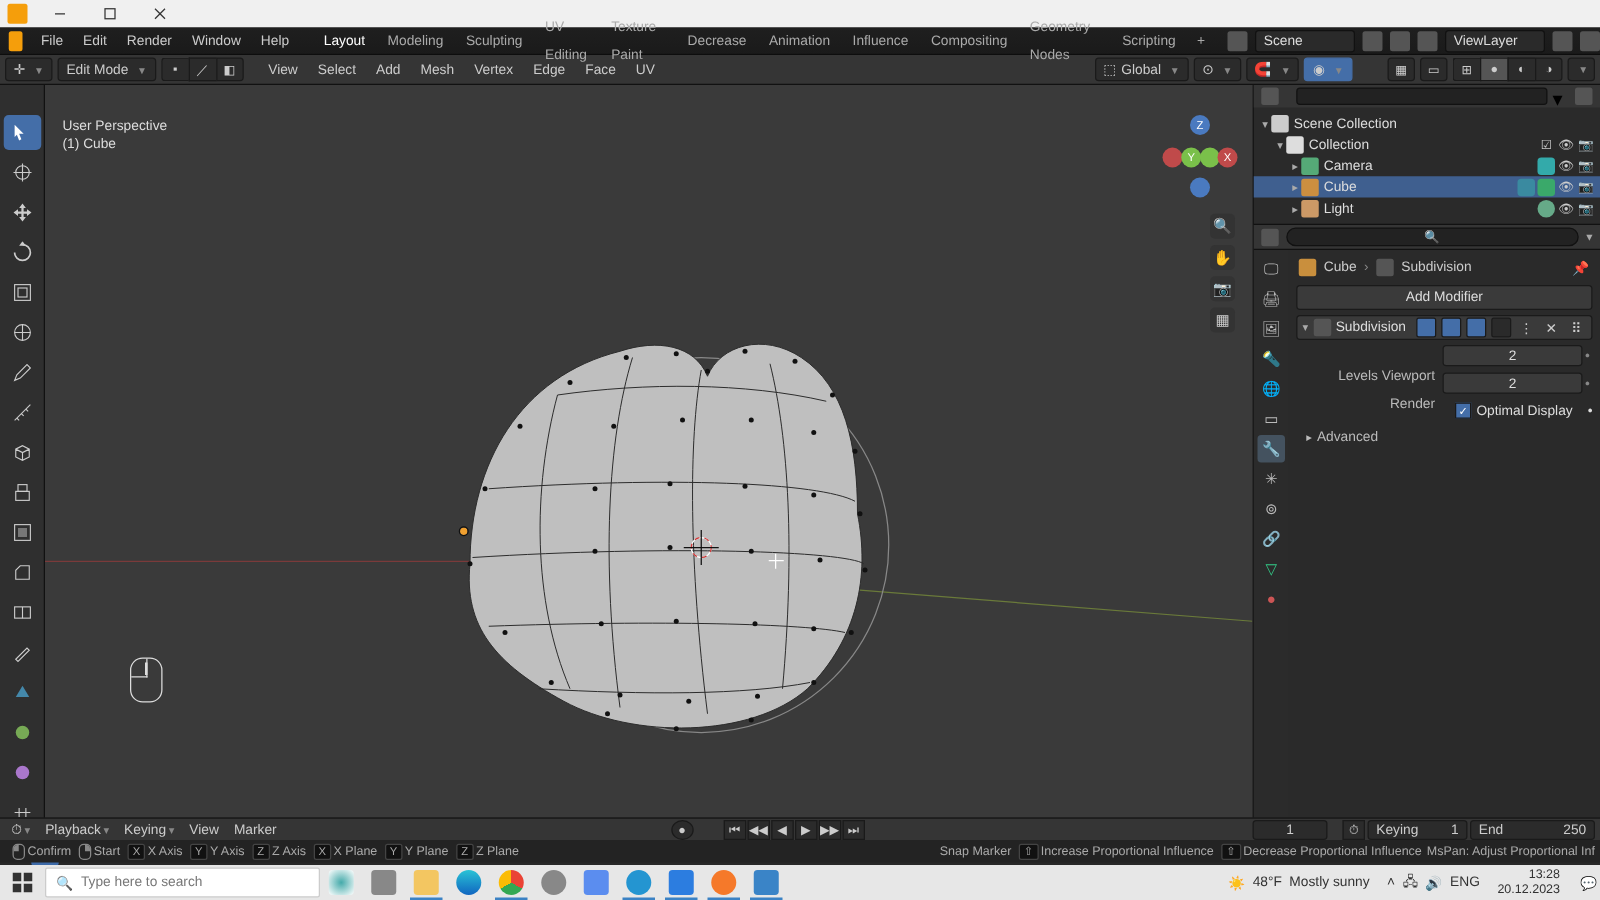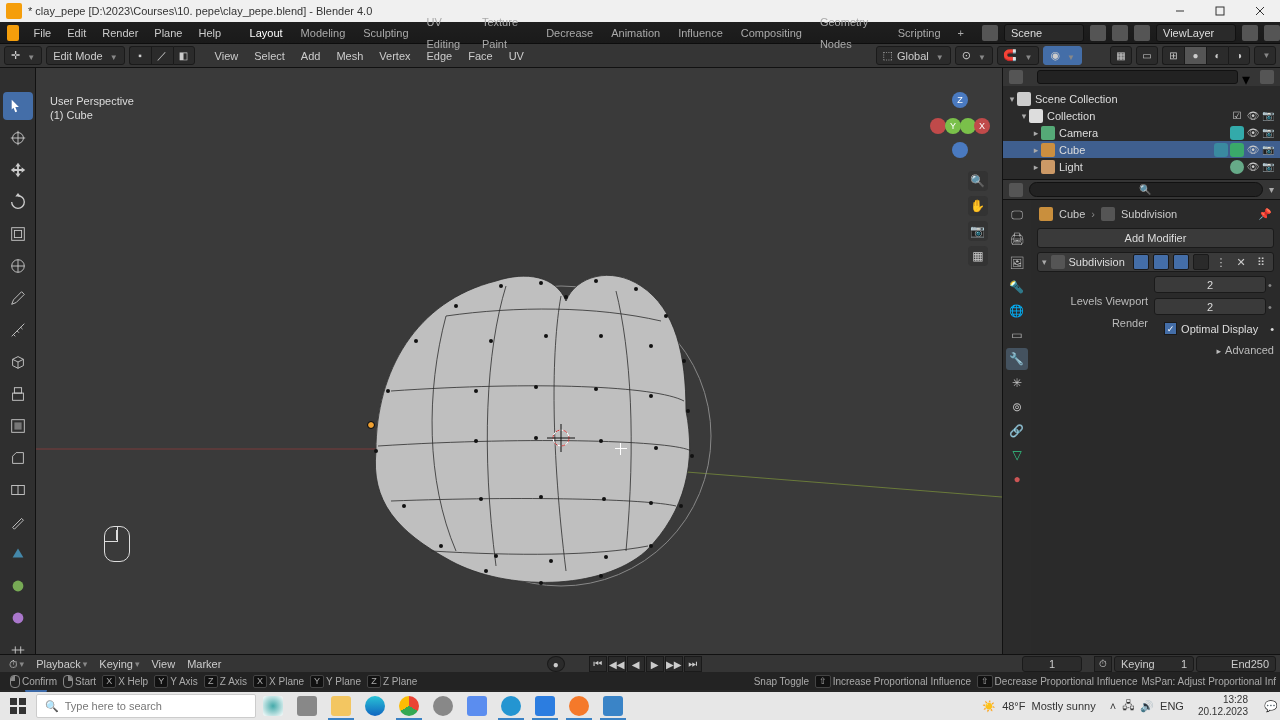--- a/index.html
+++ b/index.html
@@ -113,21 +113,21 @@
 .fieldrow { display:flex; align-items:center; height:19px; margin-top:3px; }
 .fieldrow .flabel { flex:1; text-align:right; padding-right:6px; color:#bbb;margin-top:32px; }
 .fieldrow .fval { width:112px; height:17px; background:#3a3a3a; border:1px solid #1a1a1a; border-radius:3px; display:flex; align-items:center; justify-content:center; }
 .fieldrow .dot { width:8px; text-align:center; color:#888; }
 
 .checkrow { display:flex; align-items:center; height:19px; margin-top:3px; }
 .checkrow .cb { width:13px; height:13px; border:1px solid #1a1a1a; background:#446ea8; margin-right:4px; display:flex; align-items:center; justify-content:center; color:#fff; font-size:9px; }
 .checkrow .clabel { color:#ddd; }
 .checkrow .spacer { flex:1; }
 
-.advanced { margin-top:6px; padding-left:8px; color:#bbb;text-align:right; }
+.advanced { margin-top:6px; padding-left:8px; color:#bbb; }
 .advanced .tri { font-size:9px; margin-right:4px; }
 
 
 .timeline { position:absolute; left:0; right:0; bottom:28px; height:38px; background:#2a2a2a; border-top:1px solid #111; }
 .tl-top { height:18px; background:#353535; display:flex; align-items:center; font-size:11px; color:#ccc; gap:2px; padding:0 4px; }
 .tl-top .titem { display:flex; align-items:center; gap:2px; padding:0 5px; }
 .tl-top .chev { font-size:9px; color:#888; }
 .tl-top .tgap { flex:1; }
 .tl-top .playctrl { display:flex; gap:1px; }
 .tl-top .pbtn { width:18px; height:16px; display:flex; align-items:center; justify-content:center; background:#2b2b2b; border:1px solid #1a1a1a; color:#ccc; font-size:10px; }
@@ -155,21 +155,20 @@
 .taskbar .tray { display:flex; align-items:center; gap:6px; padding:0 6px; }
 .taskbar .clock { text-align:right; line-height:12px; padding:0 8px; font-size:10px; }
 
 .chevd:after{ content:"▼"; font-size:8px; margin-left:3px; color:#888; }
 </style>
 </head>
 <body>
 
 <div class="titlebar">
   <div class="icon"></div>
-  <div class="title">* clay_pepe [D:\2023\Courses\10. pepe\clay_pepe.blend] - Blender 4.0</div>
   <div class="wbtn">
       <svg viewBox="0 0 10 10">
         <line x1="1" y1="5" x2="9" y2="5" stroke="#333"></line>
       </svg>
     </div>
   <div class="wbtn">
       <svg viewBox="0 0 10 10">
         <rect x="1" y="1" width="8" height="8" fill="none" stroke="#333"></rect>
       </svg>
     </div>
@@ -179,21 +178,21 @@
         <line x1="9" y1="1" x2="1" y2="9" stroke="#333"></line>
       </svg>
     </div>
 </div>
 
 <div class="menubar1">
   <div class="appicon"></div>
   <div class="mitem">File</div>
   <div class="mitem">Edit</div>
   <div class="mitem">Render</div>
-  <div class="mitem">Plane</div>
+  <div class="mitem">Window</div>
   <div class="mitem">Help</div>
   <div style="width:16px"></div>
   <div class="tab active">Layout</div>
   <div class="tab">Modeling</div>
   <div class="tab">Sculpting</div>
   <div class="tab">UV Editing</div>
   <div class="tab">Texture Paint</div>
   <div class="tab">Decrease</div>
   <div class="tab">Animation</div>
   <div class="tab">Influence</div>
@@ -619,21 +618,21 @@
     <div class="tgap"></div>
     <div class="numfield">
         <span>1</span>
       </div>
     <div style="width:8px"></div>
     <div class="pbtn">⏱</div>
     <div class="numfield" style="width:80px;justify-content:space-between;padding:0 6px;">
         <span>Keying</span>
         <span>1</span>
       </div>
-    <div class="numfield" style="width:80px;justify-content:flex-end;padding:0 6px;">
+    <div class="numfield" style="width:100px;justify-content:space-between;padding:0 6px;">
         <span>End</span>
         <span>250</span>
       </div>
   </div>
   <div class="tl-ruler">
     <div class="marker">
         <span>1</span>
       </div>
     <span class="tick" style="left:100px">20</span>
     <span class="tick" style="left:175px">40</span>
@@ -650,33 +649,33 @@
   </div>
 </div>
 
 <div class="bhints">
   <span style="width:8px"></span>
   <span class="mouse l"></span>
     <span class="hi">Confirm</span>
   <span class="mouse r"></span>
     <span class="hi">Start</span>
   <span class="kb">X</span>
-    <span class="hi">X Help</span>
+    <span class="hi">X Axis</span>
   <span class="kb">Y</span>
     <span class="hi">Y Axis</span>
   <span class="kb">Z</span>
     <span class="hi">Z Axis</span>
   <span class="kb">X</span>
     <span class="hi">X Plane</span>
   <span class="kb">Y</span>
     <span class="hi">Y Plane</span>
   <span class="kb">Z</span>
     <span class="hi">Z Plane</span>
   <span style="flex:1"></span>
-  <span class="hi">Snap Toggle</span>
+  <span class="hi">Snap Marker</span>
   <span class="kb">⇧</span>
     <span class="hi">Increase Proportional Influence</span>
   <span class="kb">⇧</span>
     <span class="hi">Decrease Proportional Influence</span>
   <span class="hi">MsPan: Adjust Proportional Inf</span>
 </div>
 
 <div class="taskbar">
   <div class="start">
     <svg viewBox="0 0 16 16">

